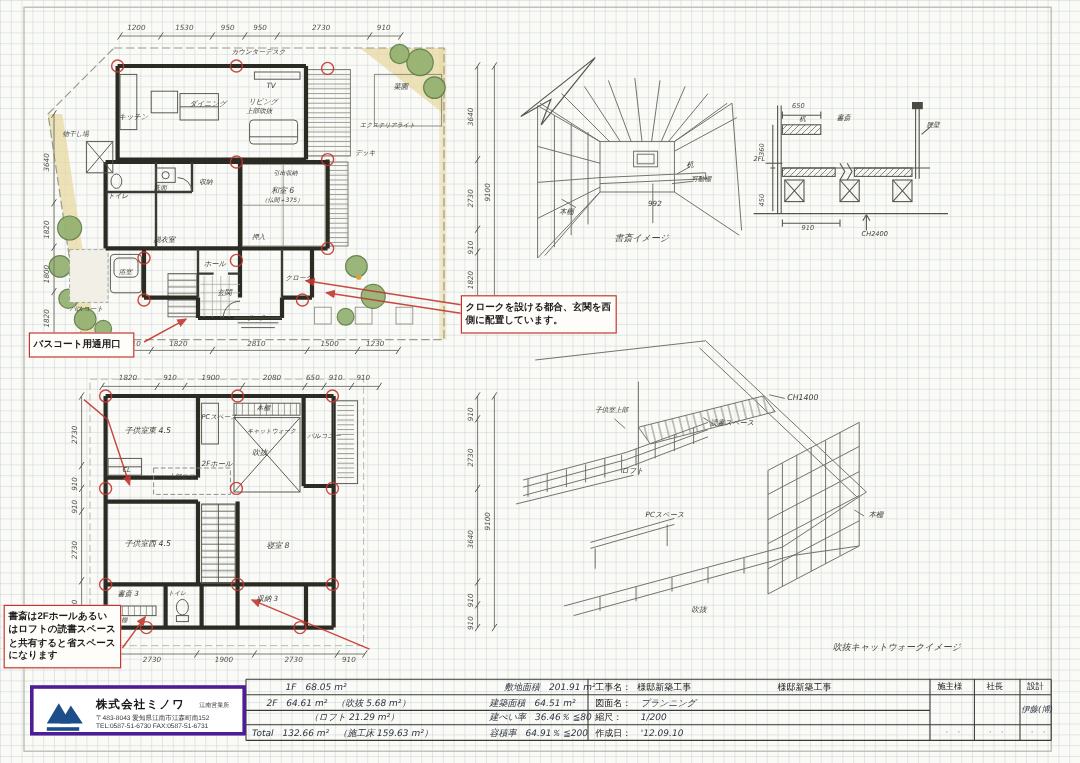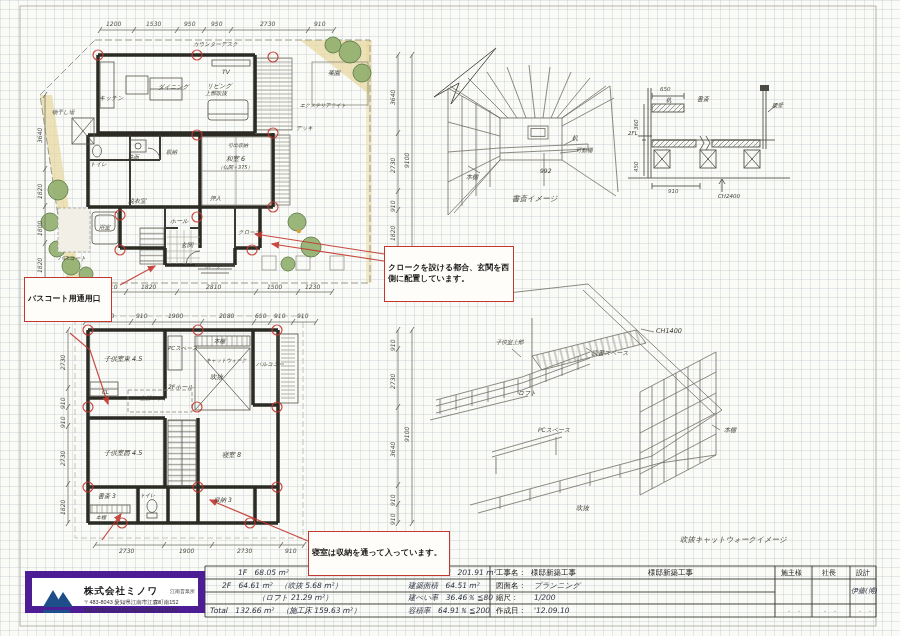--- a/index.html
+++ b/index.html
@@ -8,25 +8,25 @@
   #sheet{position:absolute;left:0;top:0;width:900px;height:636px;background:#fafaf6}
   #grid{position:absolute;inset:0;
     background-image:linear-gradient(to right,rgba(170,185,198,.30) 1px,transparent 1px),
                      linear-gradient(to bottom,rgba(170,185,198,.30) 1px,transparent 1px);
     background-size:9px 9px}
   svg.layer{position:absolute;left:0;top:0;z-index:3}
   .lb{position:absolute;font:italic 6px "DejaVu Sans",sans-serif;color:#3c3c33;white-space:nowrap;line-height:1;z-index:5}
   .dim{color:#50504a;font-size:6px}
   .lbv{transform:rotate(-90deg);transform-origin:0 0}
   .cap{font-size:7.5px;color:#46463e}
-  .redbox{position:absolute;border:1.5px solid #c3372f;background:#fffdfa;padding:16px 3px;
+  .redbox{position:absolute;border:1.5px solid #c3372f;background:#fffdfa;padding:4px 3px;
     font:bold 8px "Liberation Sans",sans-serif;color:#1b1b1b;line-height:1.35;z-index:8}
   .hw{position:absolute;font:italic 7.5px "DejaVu Sans",sans-serif;color:#2c3240;white-space:nowrap;line-height:1;z-index:6}
   .pr{position:absolute;font:7.5px "Liberation Sans",sans-serif;color:#141414;white-space:nowrap;line-height:1;z-index:6}
-  #company{position:absolute;left:25px;top:571px;width:180px;height:42px;border:7px solid #4c1d95;background:#fff;z-index:6}
+  #company{position:absolute;left:25px;top:571px;width:180px;height:42px;border:3px solid #4c1d95;background:#fff;z-index:6}
   #company .cname{position:absolute;left:52px;top:7px;font:bold 9.5px "Liberation Sans",sans-serif;letter-spacing:1px;color:#16161a}
   #company .cbranch{position:absolute;left:138px;top:10px;font:5px "Liberation Sans",sans-serif;color:#333}
   #company .czip{position:absolute;left:52px;top:21px;font:5.5px "Liberation Sans",sans-serif;color:#333}
   #company .ctel{position:absolute;left:52px;top:29px;font:5.5px "Liberation Sans",sans-serif;color:#333}
   #company svg{position:absolute;left:8px;top:6px}
 </style>
 </head>
 <body>
 
 <div id="sheet">
@@ -330,25 +330,25 @@
 <span class="lb dim" style="left:668px;top:189px;font-size:5.5px">910</span>
 <span class="lb" style="left:718px;top:194px;font-size:5.5px">CH2400</span>
 
 <span class="lb" style="left:656px;top:328px;font-size:6.5px">CH1400</span>
 <span class="lb" style="left:496px;top:340px;font-size:5.5px">子供室上部</span>
 <span class="lb" style="left:592px;top:350px">読書スペース</span>
 <span class="lb" style="left:518px;top:390px">ロフト</span>
 <span class="lb" style="left:538px;top:427px">PCスペース</span>
 <span class="lb" style="left:724px;top:427px">本棚</span>
 <span class="lb" style="left:576px;top:505px;font-size:6.5px">吹抜</span>
-<span class="lb cap" style="left:680px;top:536px">吹抜キャットウォークイメージ</span>
+<span class="lb cap" style="left:694px;top:536px">吹抜キャットウォークイメージ</span>
 
 <div class="redbox" style="left:24px;top:277px;width:88px">バスコート用通用口</div>
 <div class="redbox" style="left:384px;top:246px;width:130px">クロークを設ける都合、玄関を西側に配置しています。</div>
-<div class="redbox" style="left:308px;top:531px;width:142px">寝室は収納を通って入っています。</div>
+<div class="redbox" style="left:3px;top:504px;width:98px">書斎は2Fホールあるいはロフトの読書スペースと共有すると省スペースになります</div>
 
 <div id="company">
   <svg width="40" height="32" viewBox="0 0 40 32">
     <polygon points="3,23 13,6 23,23" fill="#1d4e89"></polygon>
     <polygon points="14,23 23,8 33,23" fill="#1d4e89"></polygon>
     <rect x="3" y="26" width="27" height="3" fill="#1d4e89"></rect>
   </svg>
   <span class="cname">株式会社ミノワ</span>
   <span class="cbranch">江南営業所</span>
   <span class="czip">〒483-8043 愛知県江南市江森町南152</span>

